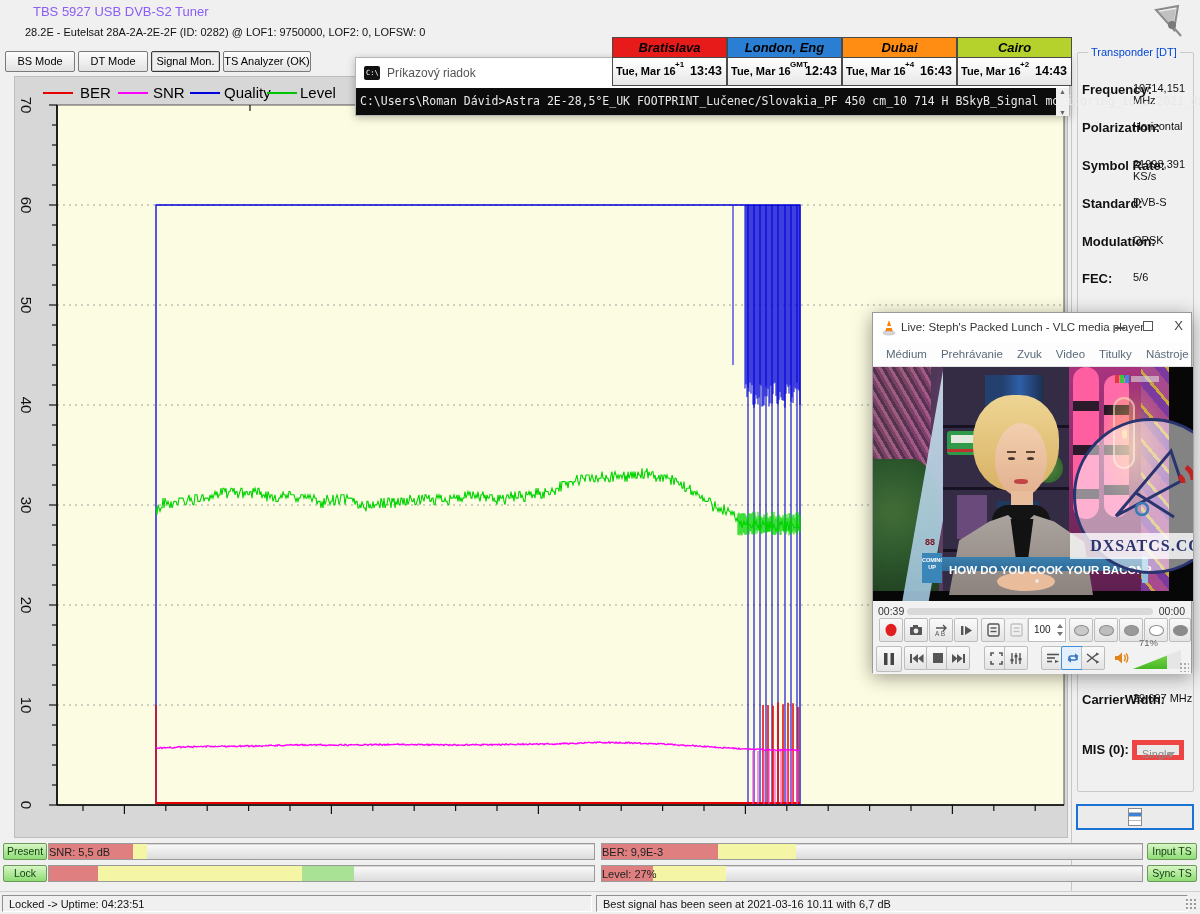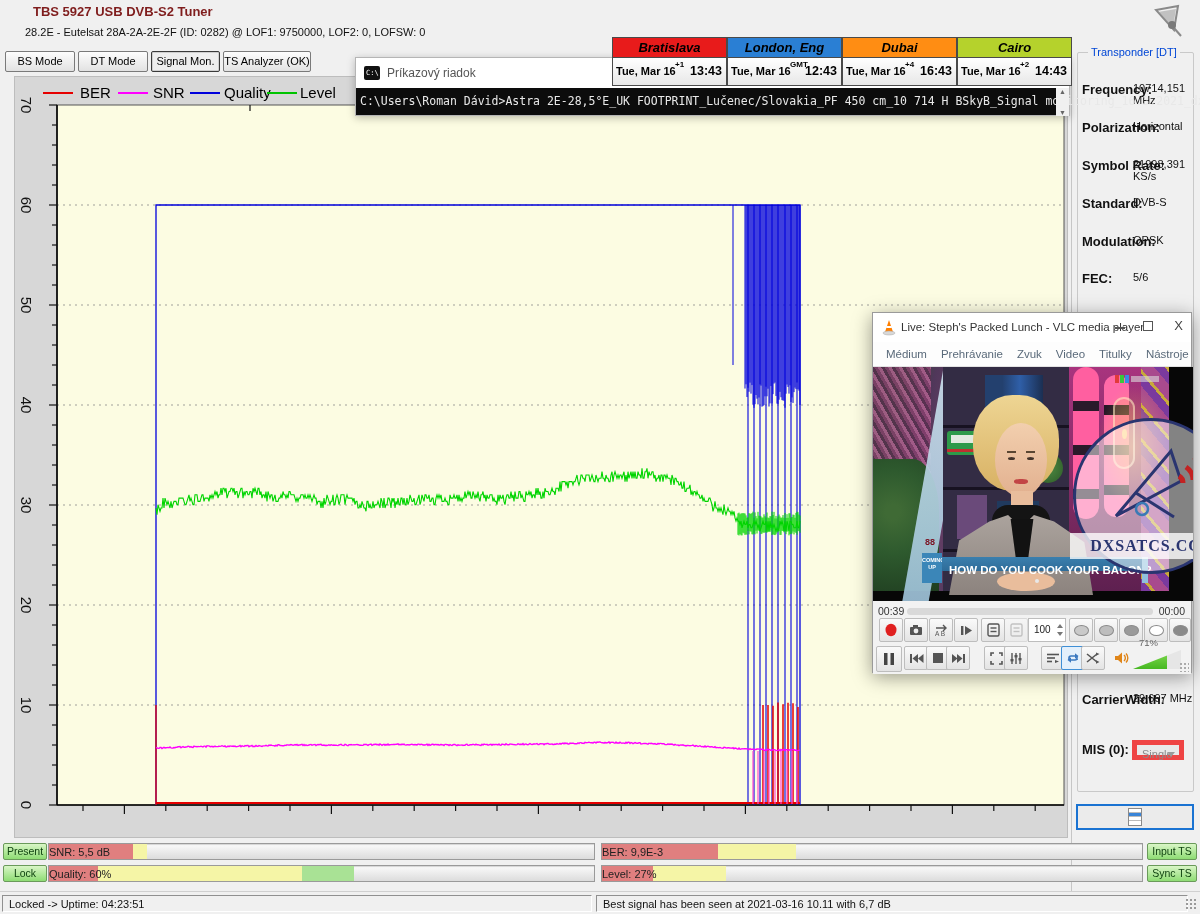--- a/index.html
+++ b/index.html
@@ -2,21 +2,21 @@
 <html><head>
 <meta charset="utf-8">
 <style>
   html,body{margin:0;padding:0;background:#555;}
   *{box-sizing:border-box;}
   #screen{position:relative;width:1200px;height:914px;background:#f0f0f0;overflow:hidden;
     font-family:"Liberation Sans",sans-serif;color:#000;}
   .a{position:absolute;}
 
   
-  .app-title{left:33px;top:4px;font-size:13px;font-weight:bold;color:#7f1d1d;}
+  .app-title{left:33px;top:4px;font-size:13px;font-weight:normal;color:#8b5cf6;}
   .app-sub{left:25px;top:26px;font-size:11px;color:#111;}
   .tab{top:51px;height:21px;font-size:11px;text-align:center;line-height:19px;
     background:linear-gradient(#fdfdfd,#e2e2e2);border:1px solid #7a7a7a;border-radius:2px;cursor:pointer;}
   .tab.active{background:#eeeeee;border:1px solid #3a3a3a;box-shadow:inset 0 0 0 1px #cfcfcf;}
 
   
   .graph-box{left:14px;top:76px;width:1054px;height:762px;background:#d7d7d7;border:1px solid #bdbdbd;}
   .legend-item{top:84px;height:16px;font-size:15px;color:#000;}
   .legend-line{top:92px;width:30px;height:2px;}
   #chart-svg{left:0;top:0;width:1200px;height:914px;pointer-events:none;z-index:2;}
@@ -417,21 +417,20 @@
   </div>
   <div class="a meter-bar" style="left:601px;top:843px;width:542px">
     <div class="meter-label">BER: 9,9E-3</div>
       <div class="seg" style="width: 21.5%; background: rgb(224, 127, 127);"></div>
       <div class="seg" style="width: 14.5%; background: rgb(245, 245, 166);"></div>
   </div>
   <div class="a meter-btn" style="left:1147px;top:843px;width:50px">Input TS</div>
 
   <div class="a meter-btn" style="left:3px;top:865px">Lock</div>
   <div class="a meter-bar" style="left:48px;top:865px;width:547px">
-    <div class="meter-label">Quality: 60%</div>
       <div class="seg" style="width: 9%; background: rgb(224, 127, 127);"></div>
       <div class="seg" style="width: 37.5%; background: rgb(245, 245, 166);"></div>
       <div class="seg" style="width: 9.5%; background: rgb(169, 226, 149);"></div>
   </div>
   <div class="a meter-bar" style="left:601px;top:865px;width:542px">
     <div class="meter-label">Level: 27%</div>
       <div class="seg" style="width: 9.5%; background: rgb(224, 127, 127);"></div>
       <div class="seg" style="width: 13.5%; background: rgb(245, 245, 166);"></div>
   </div>
   <div class="a meter-btn" style="left:1147px;top:865px;width:50px">Sync TS</div>

